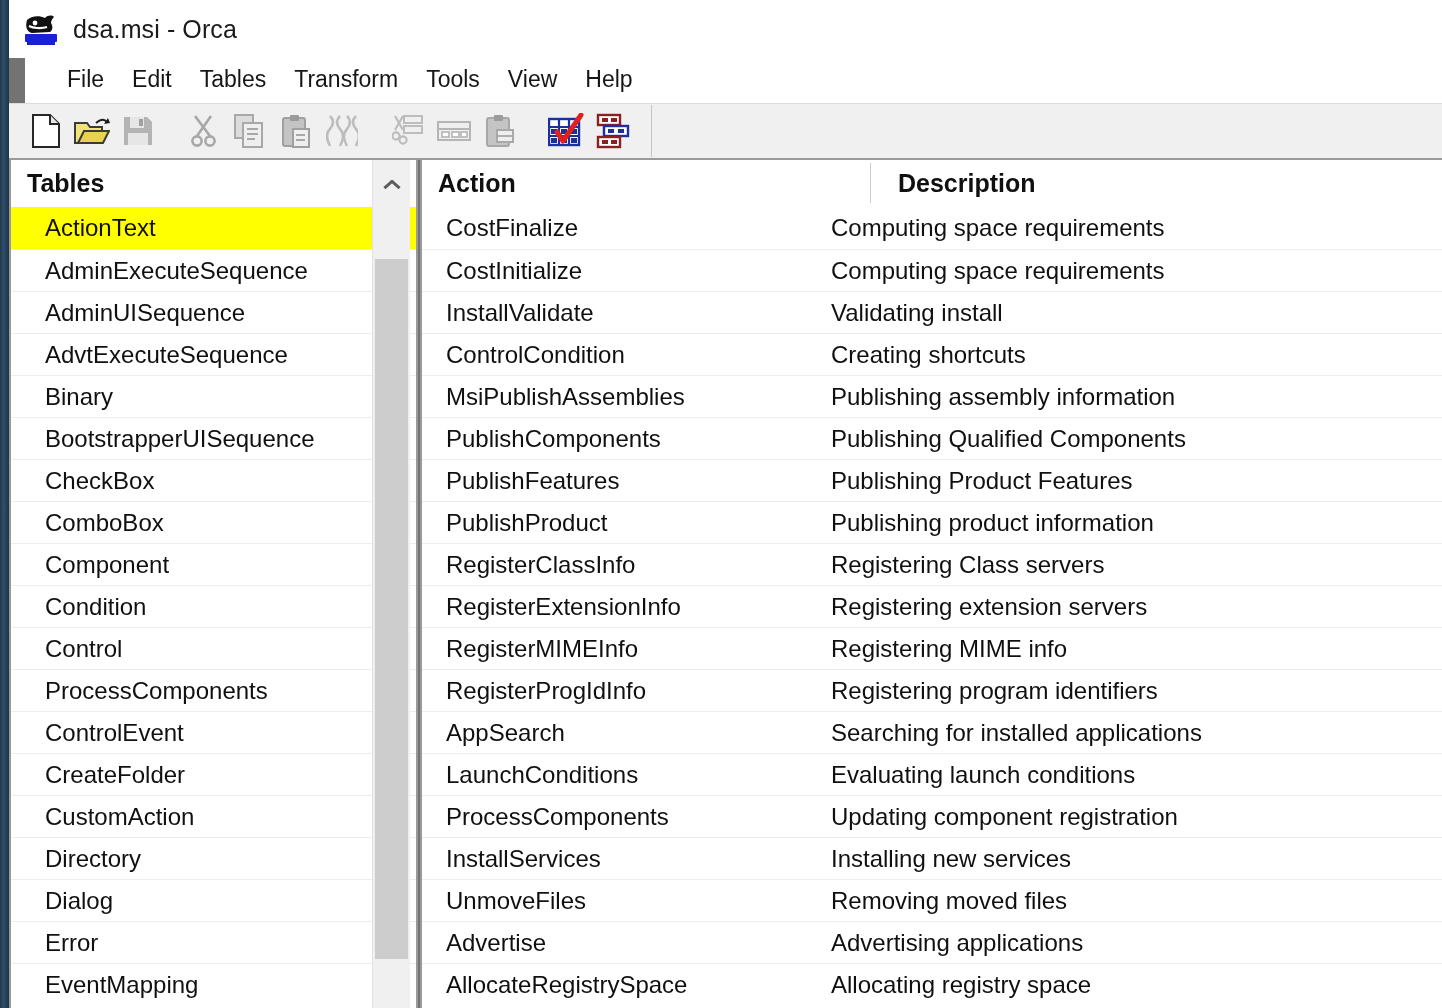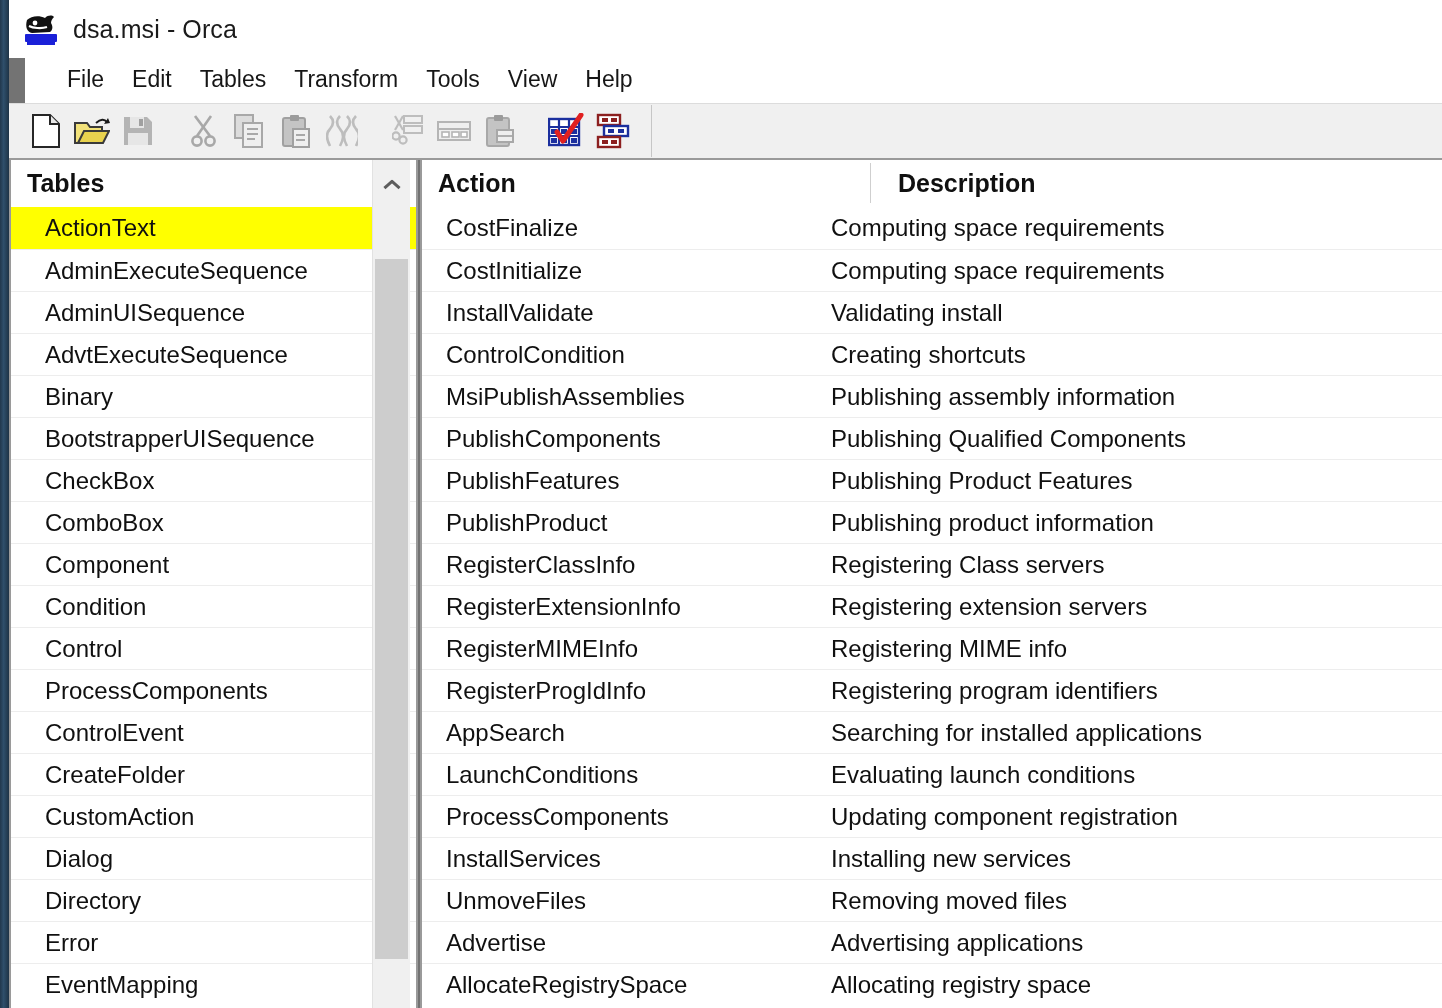--- a/index.html
+++ b/index.html
@@ -443,24 +443,24 @@
         <div class="row tbl-row">
           <div class="cell">ControlEvent</div>
         </div>
         <div class="row tbl-row">
           <div class="cell">CreateFolder</div>
         </div>
         <div class="row tbl-row">
           <div class="cell">CustomAction</div>
         </div>
         <div class="row tbl-row">
+          <div class="cell">Directory</div>
+        </div>
+        <div class="row tbl-row">
           <div class="cell">Dialog</div>
-        </div>
-        <div class="row tbl-row">
-          <div class="cell">Directory</div>
         </div>
         <div class="row tbl-row">
           <div class="cell">Error</div>
         </div>
         <div class="row tbl-row">
           <div class="cell">EventMapping</div>
         </div>
       </div>
   </div>
 

